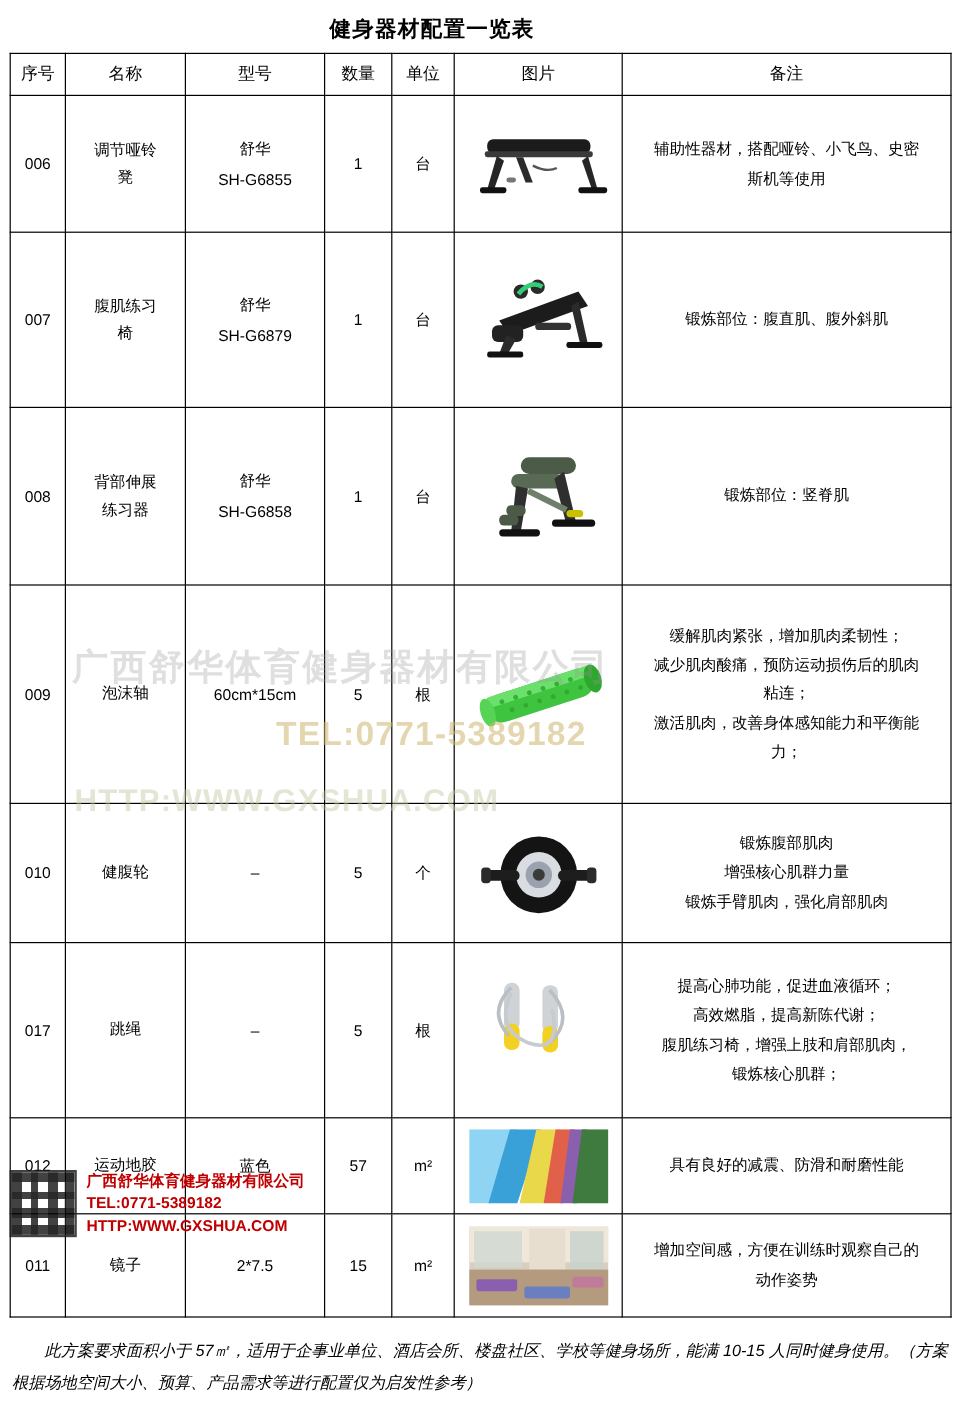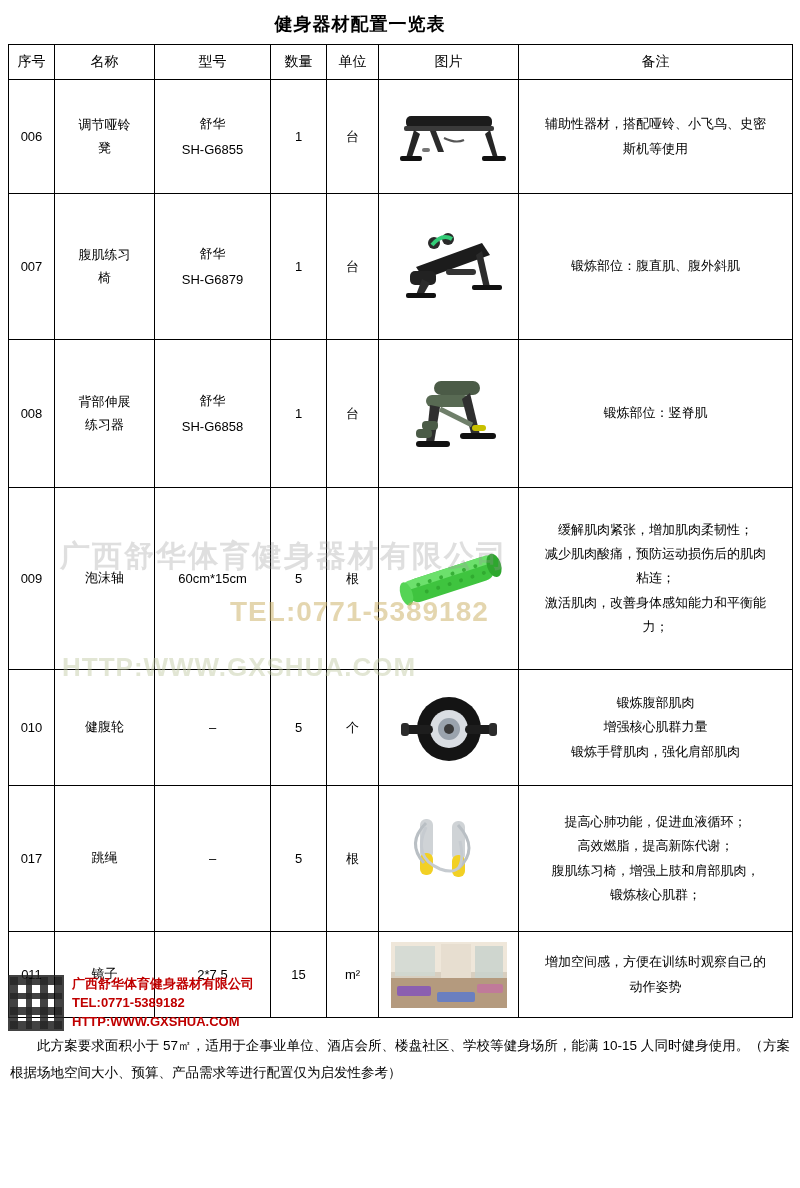--- a/index.html
+++ b/index.html
@@ -122,21 +122,21 @@
   
   .footer-note {
     width: 784px;
     margin: 10px auto 0 auto;
     font-size: 13.5px;
     line-height: 2.0;
     text-align: justify;
     padding: 4px 2px 0 2px;
     box-sizing: border-box;
   }
-  .footer-note p { margin: 0; text-indent: 2em; }
+  .footer-note p { margin: 0; text-indent: 2em; font-style: italic; }
 
   
   svg { display: block; }
 </style>
 </head>
 <body>
 
 <div class="page">
 
   <div class="doc-title">健身器材配置一览表</div>
@@ -345,20 +345,45 @@
           </div>
         </td>
         <td class="note">
           <div>提高心肺功能，促进血液循环；</div>
           <div>高效燃脂，提高新陈代谢；</div>
           <div>腹肌练习椅，增强上肢和肩部肌肉，</div>
           <div>锻炼核心肌群；</div>
         </td>
       </tr>
 
+      <tr style="height:80px;">
+        <td class="no">012</td>
+        <td class="name">运动地胶</td>
+        <td class="model">
+          <div>蓝色</div>
+        </td>
+        <td class="qty">57</td>
+        <td class="unit">m²</td>
+        <td class="img">
+          <div class="imgbox">
+            <svg width="116" height="62" viewBox="0 0 116 62">
+              <rect x="0" y="0" width="116" height="62" fill="#ffffff"></rect>
+              <path d="M0 0 h40 l-22 62 h-18 Z" fill="#8fd4f2"></path>
+              <path d="M34 0 h26 l-20 62 h-24 Z" fill="#3aa0d8"></path>
+              <path d="M56 0 h20 l-14 62 h-20 Z" fill="#e8d84a"></path>
+              <path d="M72 0 h16 l-10 62 h-16 Z" fill="#e0604a"></path>
+              <path d="M84 0 h14 l-8 62 h-14 Z" fill="#8a5fae"></path>
+              <path d="M94 0 h22 v62 h-30 Z" fill="#3f7a3f"></path>
+            </svg>
+          </div>
+        </td>
+        <td class="note">
+          <div>具有良好的减震、防滑和耐磨性能</div>
+        </td>
+      </tr>
 
       <tr style="height:86px;">
         <td class="no">011</td>
         <td class="name">镜子</td>
         <td class="model">
           <div>2*7.5</div>
         </td>
         <td class="qty">15</td>
         <td class="unit">m²</td>
         <td class="img">

